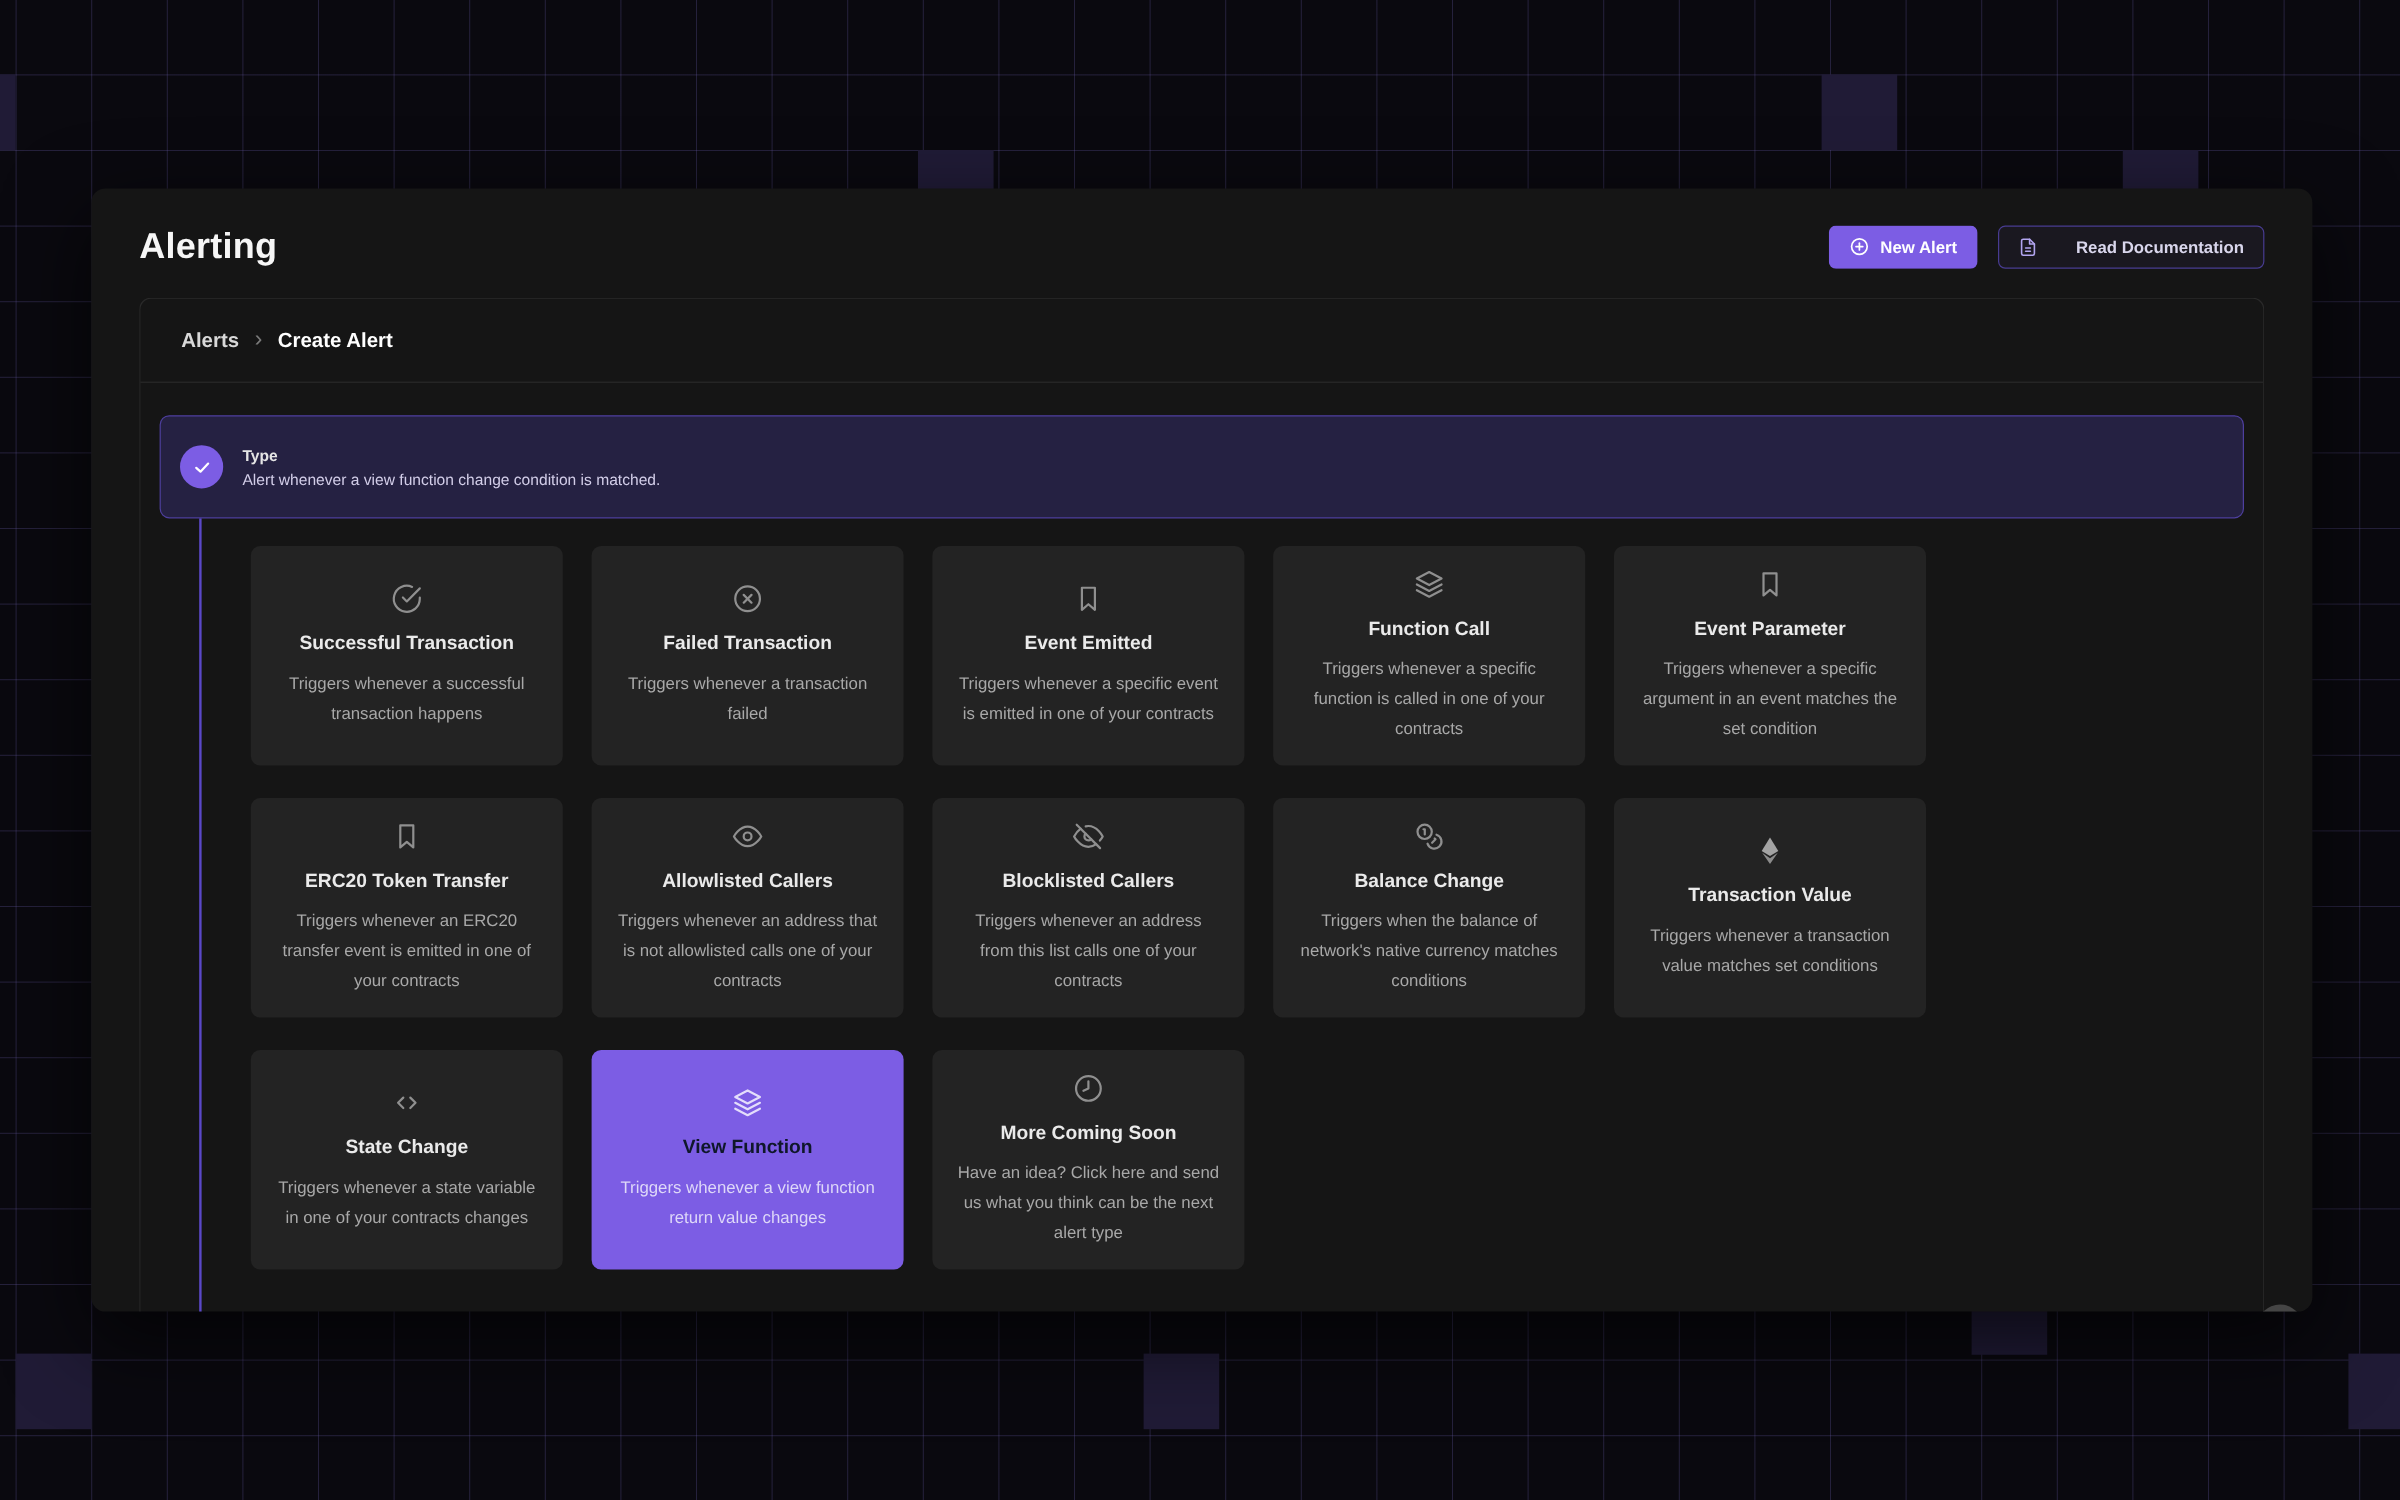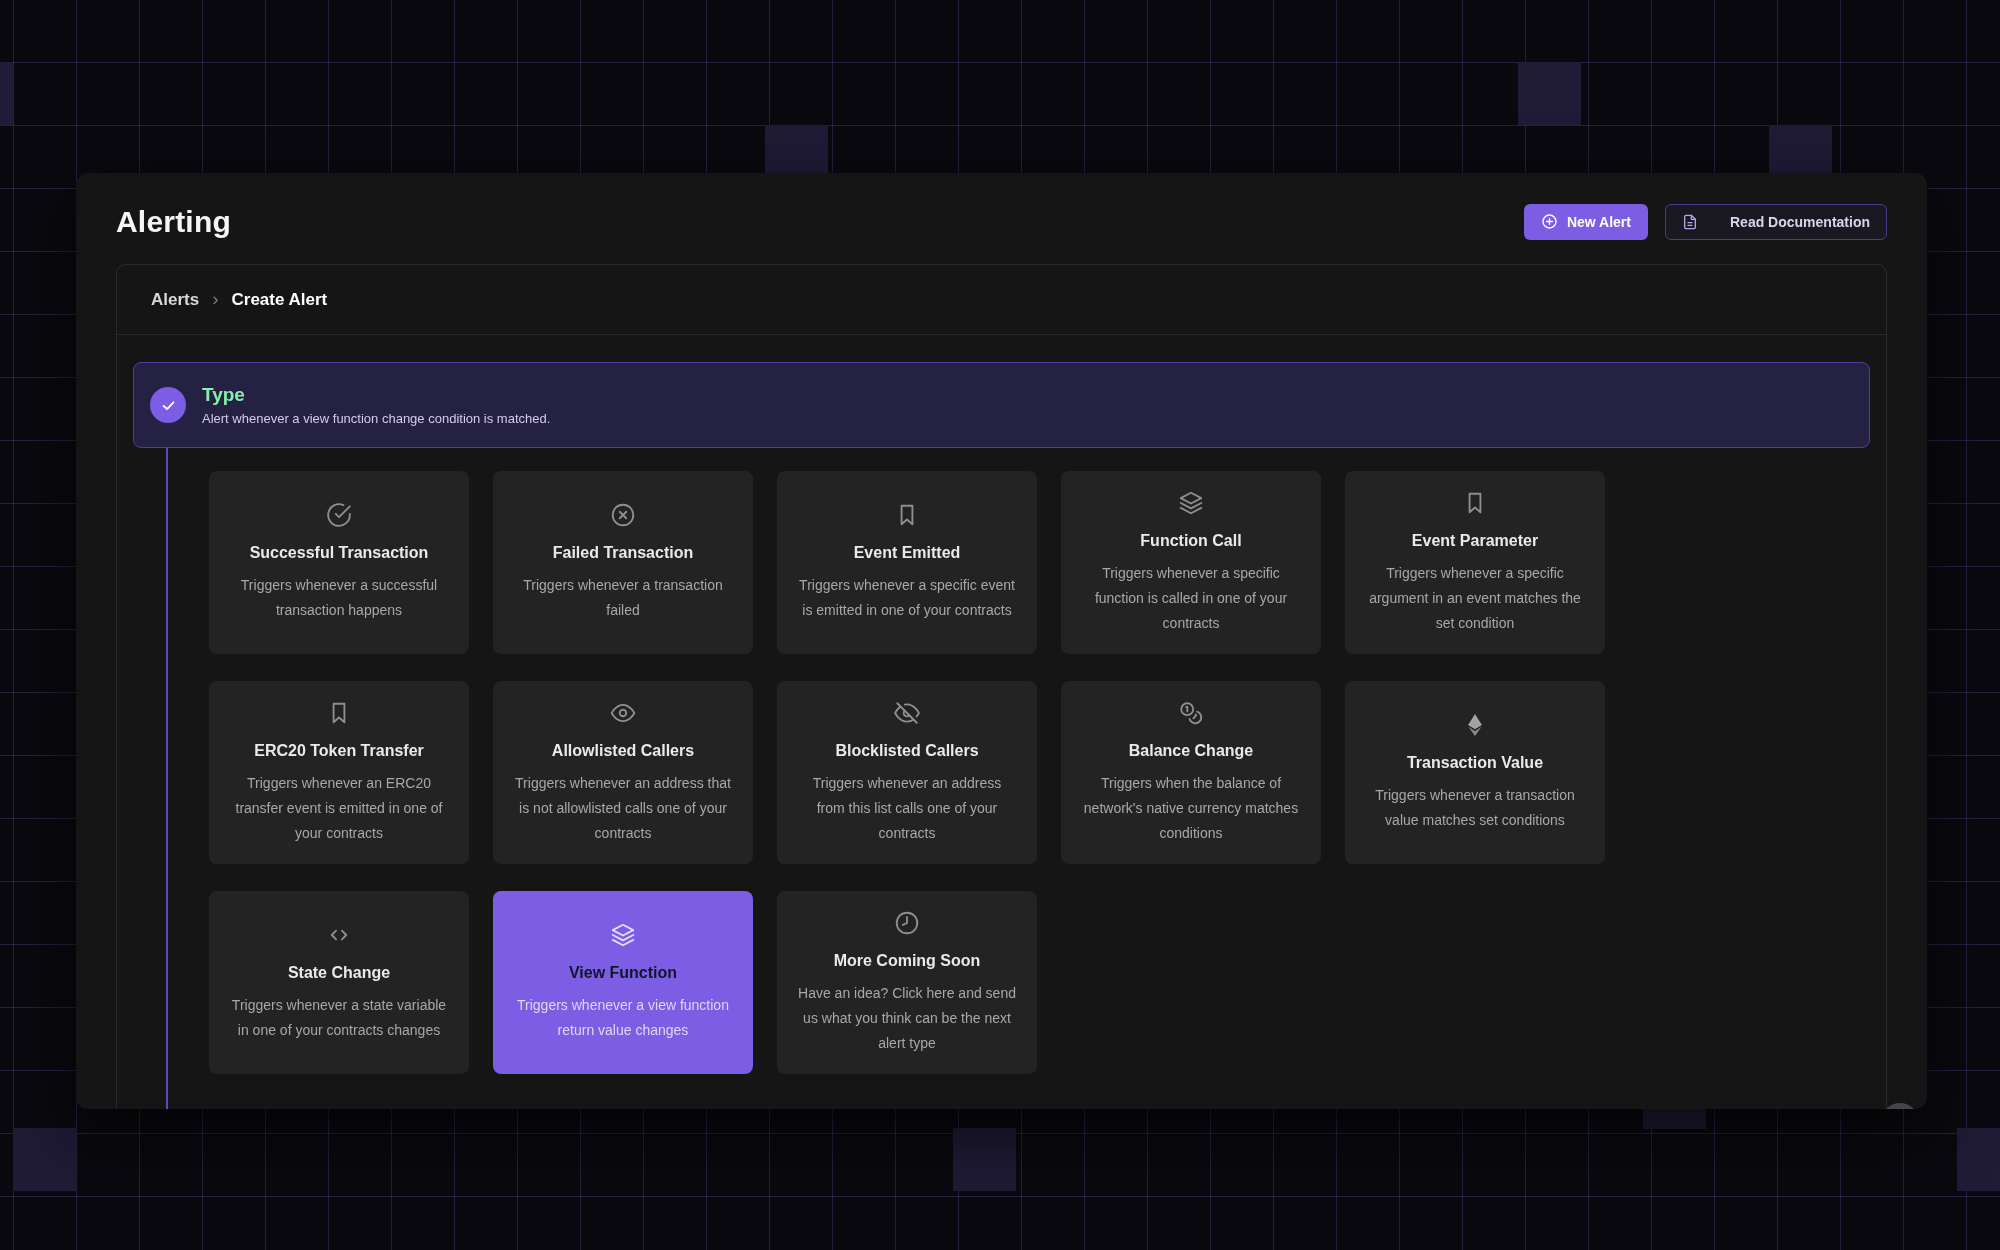--- a/index.html
+++ b/index.html
@@ -24,21 +24,20 @@
   .cell.c3{left:1518px; top:62px;} .cell.c4{left:1769px; top:125px;}
   .cell.c5{left:13px;  top:1128px;}.cell.c6{left:953px; top:1128px;}
   .cell.c7{left:1643px;top:1066px;}.cell.c8{left:1957px;top:1128px;}
 
   
   .panel {
     position:absolute; left:76px; top:157px; width:1851px; height:936px;
     background:#151515; border-radius:12px; padding:0 40px;
     box-shadow:0 24px 70px rgba(0,0,0,0.65);
     overflow:hidden;
-    margin-top:16px;
   }
   .panel-header {
     height:91px; display:flex; align-items:center; justify-content:space-between;
     padding-top:6px;
   }
   .page-title { font-size:30px; font-weight:800; color:#f6f6f6; letter-spacing:0.2px; }
   .header-actions { display:flex; gap:17px; }
   .btn {
     height:36px; display:inline-flex; align-items:center; gap:9px;
     border-radius:6px; font-size:14px; font-weight:600; padding:0 16px;
@@ -65,21 +64,21 @@
 
   .content { padding:27px 16px 0; }
   .step-banner {
     height:86px; background:#252142; border:1px solid #4e3f9e; border-radius:8px;
     display:flex; align-items:center; gap:16px; padding:0 16px;
   }
   .step-check {
     width:36px; height:36px; border-radius:50%; background:#7c5de4;
     display:flex; align-items:center; justify-content:center; flex:0 0 36px;
   }
-  .step-title { font-size:19px; font-weight:700; color:#86efac; margin-bottom:5px; }
+  .step-title { font-size:13px; font-weight:700; color:#e5e5e5; margin-bottom:5px; }
   .step-desc  { font-size:13px; color:#d2cde8; }
 
   .step-line {
     position:absolute; left:49px; top:183px; bottom:0; width:2px;
     background:#5a48c8;
   }
 
   .cards {
     margin:23px 0 0 76px;
     display:grid; grid-template-columns:repeat(5,260px); gap:27px 24px;

